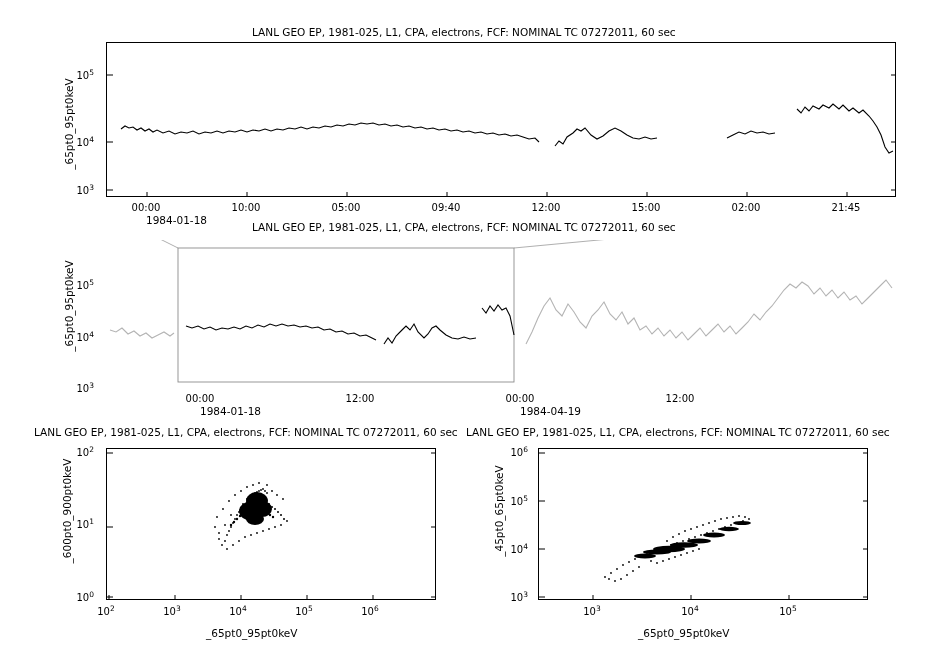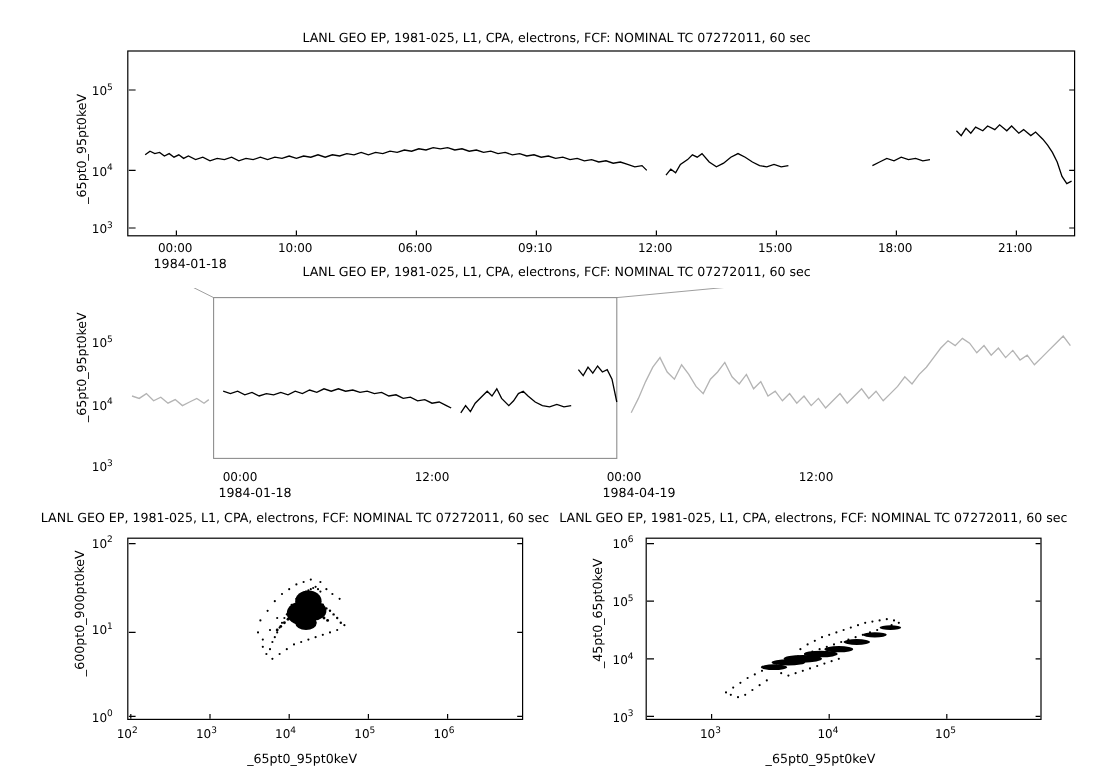--- a/index.html
+++ b/index.html
@@ -47,20 +47,21 @@
     position:absolute;
     font-size:10px;
     white-space:nowrap;
     text-align:right;
   }
   .tick-y sup, .tick-x sup{font-size:7.5px;vertical-align:super;}
   .datestamp{
     position:absolute;
     font-size:10.5px;
     white-space:nowrap;
+    margin-left:18px;
   }
   svg{display:block;}
   .trace{fill:none;stroke:#000;stroke-width:1.1;}
   .trace-grey{fill:none;stroke:#b4b4b4;stroke-width:1.1;}
   .zoomline{stroke:#9a9a9a;stroke-width:0.8;fill:none;}
   .zoombox{stroke:#8c8c8c;stroke-width:0.9;fill:none;}
   .dot{fill:#000;}
 </style>
 </head>
 <body>
@@ -99,26 +100,26 @@
       <path class="trace" d="M448,103 L452,98 L456,101 L460,94 L466,90 L470,86 L474,88 L478,85 L484,92 L490,96 L496,93 L502,88 L508,85 L514,88 L520,92 L526,95 L532,96 L538,94 L544,96 L550,95"></path>
 
       <path class="trace" d="M620,95 L626,92 L632,89 L638,91 L644,88 L650,90 L656,89 L662,91 L668,90"></path>
 
       <path class="trace" d="M690,66 L694,70 L698,64 L702,68 L706,63 L712,66 L716,62 L722,65 L726,61 L732,66 L736,62 L742,68 L746,65 L752,70 L756,67 L762,73 L766,78 L770,84 L774,92 L778,104 L782,110 L786,108"></path>
     </svg>
   </div>
 
   <div class="tick-x" style="left:122px;top:202px;width:48px;">00:00</div>
   <div class="tick-x" style="left:222px;top:202px;width:48px;">10:00</div>
-  <div class="tick-x" style="left:322px;top:202px;width:48px;">06:00</div>
-  <div class="tick-x" style="left:422px;top:202px;width:48px;">09:10</div>
+  <div class="tick-x" style="left:322px;top:202px;width:48px;">05:00</div>
+  <div class="tick-x" style="left:422px;top:202px;width:48px;">09:40</div>
   <div class="tick-x" style="left:522px;top:202px;width:48px;">12:00</div>
   <div class="tick-x" style="left:622px;top:202px;width:48px;">15:00</div>
-  <div class="tick-x" style="left:722px;top:202px;width:48px;">18:00</div>
-  <div class="tick-x" style="left:822px;top:202px;width:48px;">21:00</div>
+  <div class="tick-x" style="left:722px;top:202px;width:48px;">02:00</div>
+  <div class="tick-x" style="left:822px;top:202px;width:48px;">21:45</div>
 
   <div class="datestamp" style="left:128px;top:214px;">1984-01-18</div>
 </div>
 
 <div class="panel">
   <div class="ptitle" style="left:252px;top:221px;">LANL GEO EP, 1981-025, L1, CPA, electrons, FCF: NOMINAL TC 07272011, 60 sec</div>
 
   <div class="ylabel" style="left:-6px;top:300px;width:150px;text-align:center;">_65pt0_95pt0keV</div>
 
   <div class="tick-y" style="left:62px;top:278px;width:32px;">10<sup>5</sup></div>

